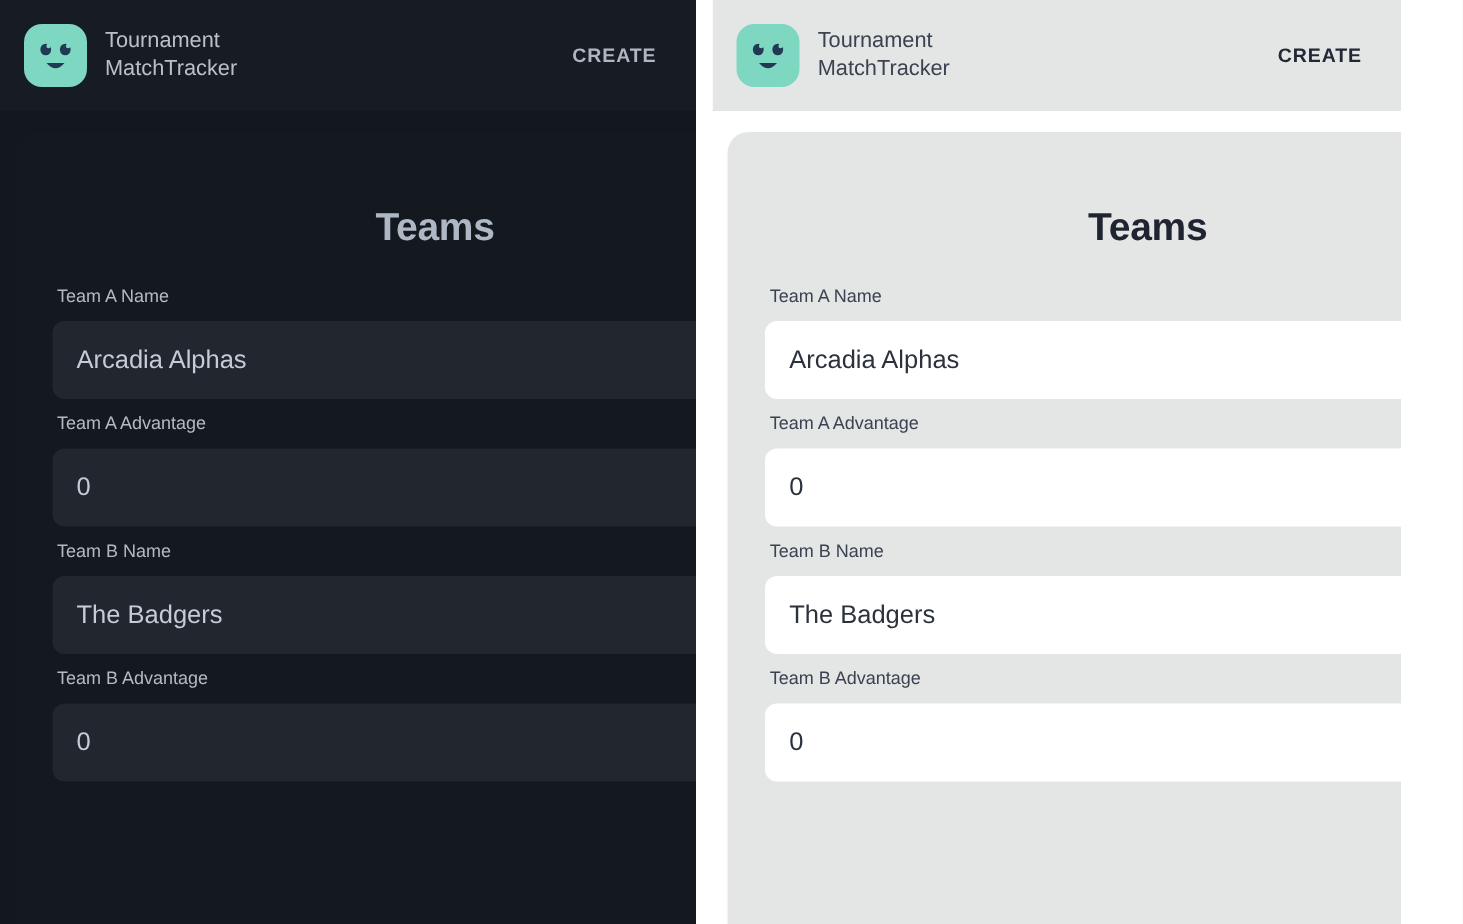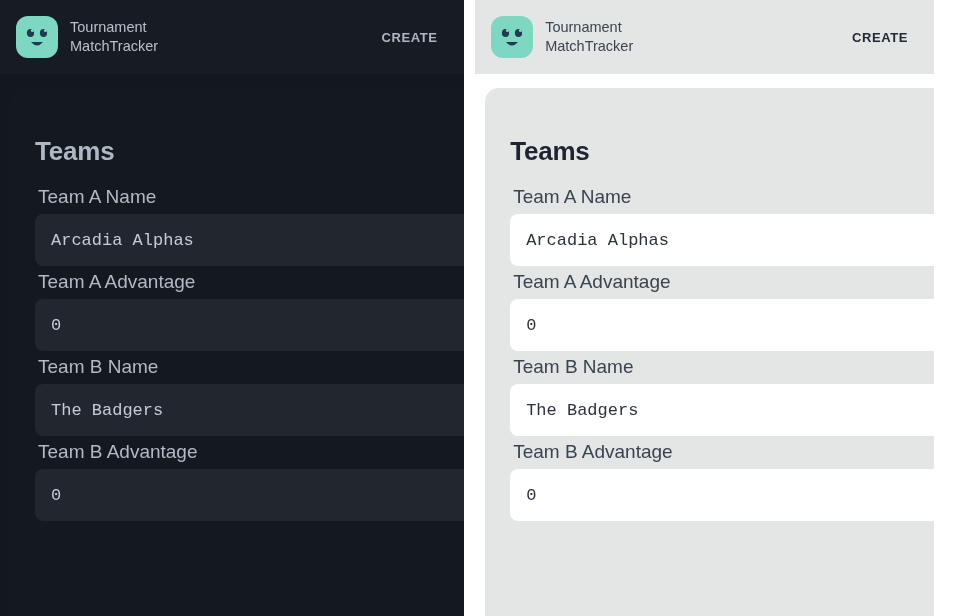--- a/index.html
+++ b/index.html
@@ -88,44 +88,45 @@
     padding: 48px 25px 0 25px;
   }
   .card-dark  { background: #14181f; }
   .card-light { background: #e4e6e6; }
 
   .section-title {
     font-size: 26px;
     font-weight: 700;
     letter-spacing: -0.2px;
     margin-bottom: 14px;
+    text-align: center;
   }
   .title-dark  { color: #aeb7c4; }
   .title-light { color: #1f2430; }
 
   .field { margin-bottom: 0; }
 
   .field-label {
-    font-size: 19px;
+    font-size: 12px;
     line-height: 16px;
     padding: 8px 0 9px 3px;
     display: block;
   }
   .label-dark  { color: #b2bac6; }
   .label-light { color: #3b4插; }
   .label-light { color: #3b4250; }
 
   .field-input {
     display: block;
     width: 522px;
     height: 52px;
     border: none;
     border-radius: 8px;
     font-size: 17px;
-    font-family: Liberation Mono, monospace;
+    font-family: Liberation Sans, sans-serif;
     padding: 0 16px;
     outline: none;
   }
   .input-dark {
     background: #21262f;
     color: #c4ccd8;
   }
   .input-light {
     background: #ffffff;
     color: #2b313d;

